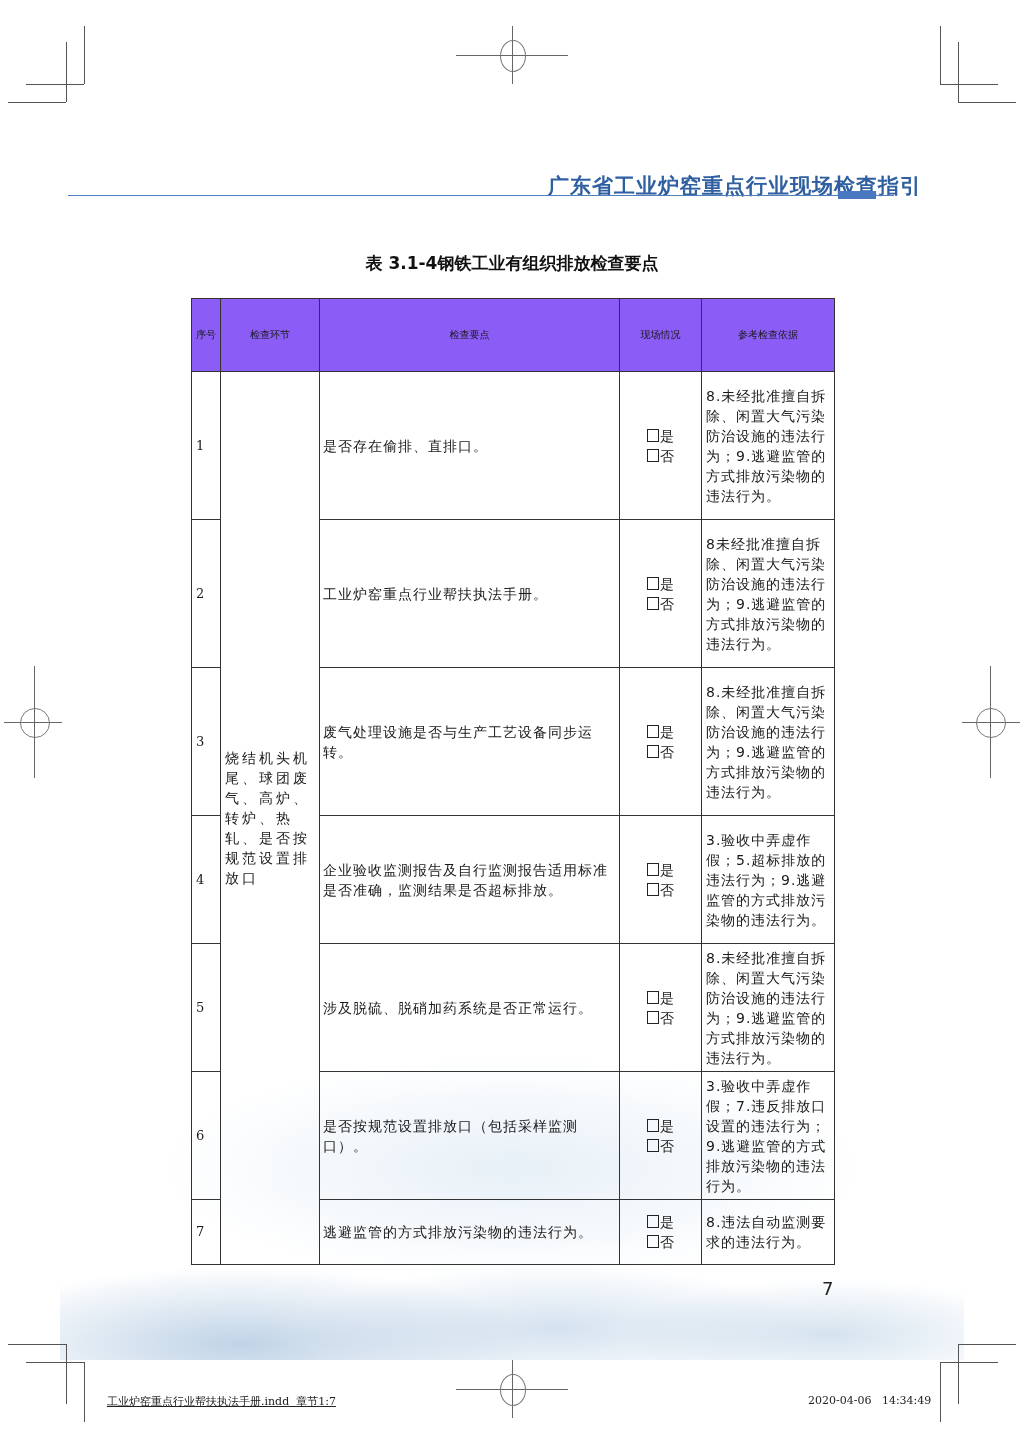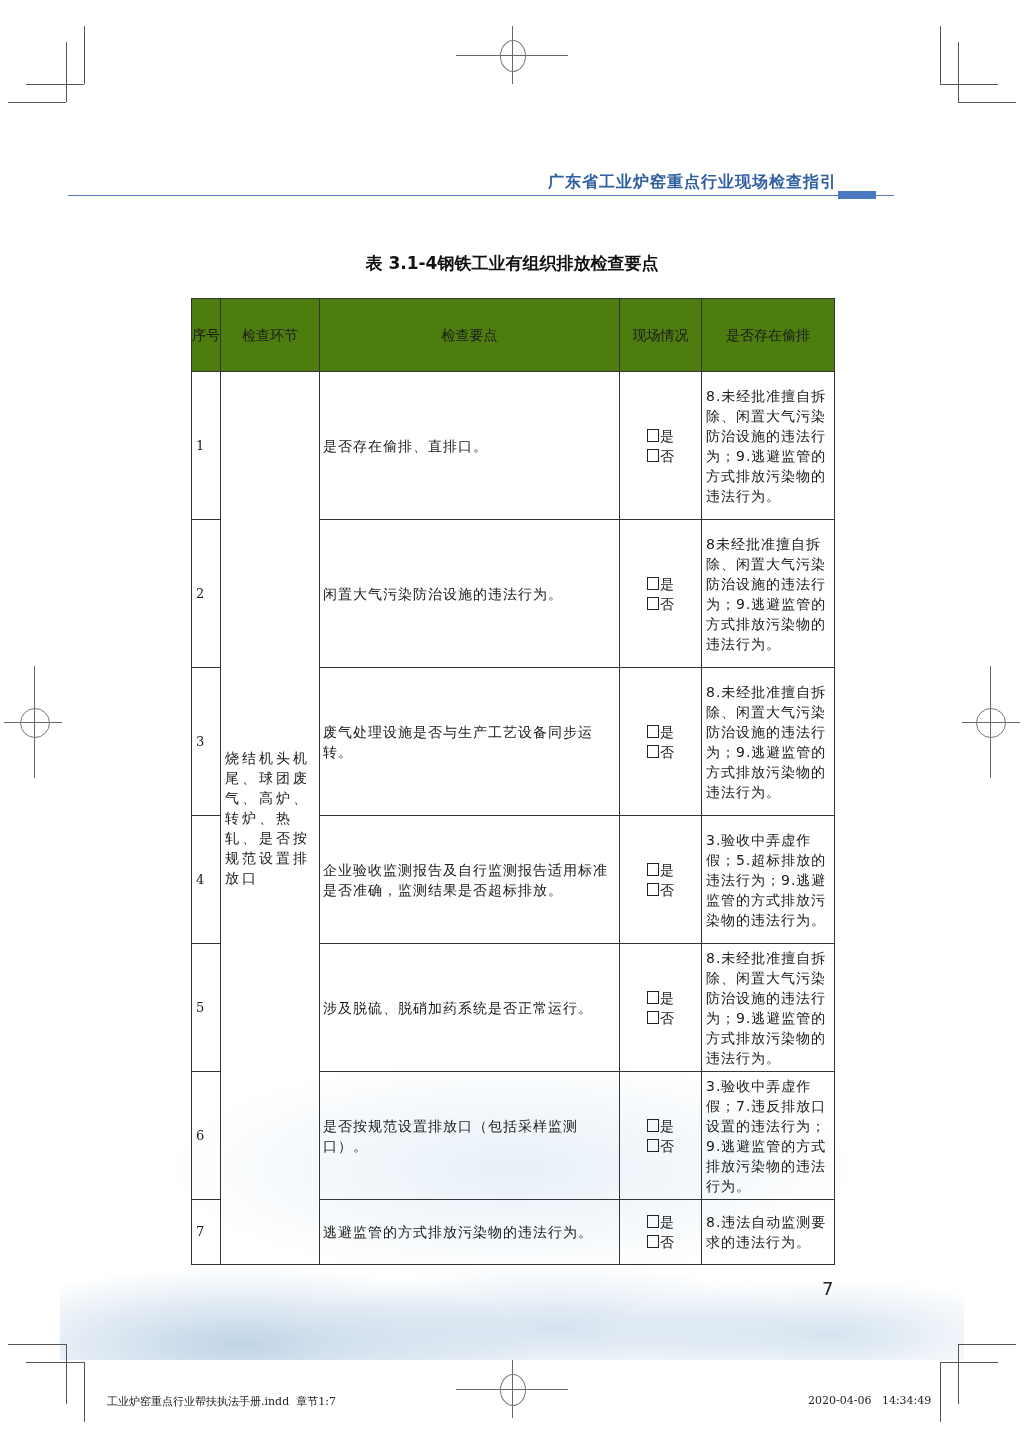--- a/index.html
+++ b/index.html
@@ -19,53 +19,53 @@
     z-index: 0;
   }
   .crop { position: absolute; background: #555; z-index: 2; }
   .reg { position: absolute; z-index: 2; }
   .reg .h { position: absolute; height: 1px; background: #666; }
   .reg .v { position: absolute; width: 1px; background: #666; }
   .reg .c { position: absolute; border: 1px solid #777; border-radius: 50%; }
 
   .running-head {
     position: absolute; left: 548px; top: 172px; z-index: 3;
-    font-size: 16px; font-weight: bold; color: #2f5fa0; letter-spacing: 1px;
+    font-size: 21px; font-weight: bold; color: #2f5fa0; letter-spacing: 1px;
   }
   .head-rule { position: absolute; left: 68px; width: 826px; top: 195px; height: 1px; background: #4f7fbf; z-index: 3; }
   .head-bar { position: absolute; left: 838px; top: 191px; width: 38px; height: 8px; background: #4a78c0; z-index: 3; }
 
   .table-title {
     position: absolute; left: 0; right: 0; top: 252px; text-align: center; z-index: 3;
     font-size: 17px; font-weight: bold; color: #111;
   }
   .table-title .num { }
 
   table.spec {
     position: absolute; left: 191px; top: 298px; width: 643px; z-index: 3;
     border-collapse: collapse; table-layout: fixed;
     font-size: 14px; line-height: 20px;
   }
   table.spec th, table.spec td { border: 1.5px solid #333; padding: 12px 3px; vertical-align: middle; }
-  table.spec th { background: #4d7c0f; font-weight: normal; height: 48px; font-size: 14px; }
+  table.spec th { background: #8b5cf6; font-weight: normal; height: 48px; font-size: 10px; }
   table.spec td.seq { text-align: left; font-family: "DejaVu Serif", "Liberation Serif", serif; font-size: 13px; padding-left: 4px; }
   table.spec td.stage { letter-spacing: 3px; font-size: 14px; line-height: 20px; padding: 0 4px; }
   table.spec td.point { letter-spacing: 1px; }
   table.spec td.status { text-align: center; }
   table.spec td.basis { letter-spacing: 1px; line-height: 20px; font-size: 14px; padding: 2px 4px; }
   .chk { display: block; line-height: 20px; cursor: pointer; }
   .box { display: inline-block; width: 10px; height: 11px; border: 1px solid #222; vertical-align: -1px; margin-right: 1px; }
 
   .page-number {
     position: absolute; left: 822px; top: 1278px; z-index: 3;
     font-size: 18px; color: #222;
   }
   .slug-left {
     position: absolute; left: 107px; top: 1394px; z-index: 3;
-    font-family: "DejaVu Serif", "Liberation Serif", serif; font-size: 11px; color: #222;
+    font-family: "DejaVu Serif", "Liberation Serif", serif; font-size: 11px; color: #222; text-decoration: underline;
   }
   .slug-right {
     position: absolute; left: 808px; top: 1394px; z-index: 3;
     font-family: "DejaVu Serif", "Liberation Serif", serif; font-size: 11px; color: #222;
   }
 </style>
 </head>
 <body>
 
 <div class="mountains"></div>
@@ -123,37 +123,37 @@
     <col style="width:300px">
     <col style="width:82px">
     <col style="width:133px">
   </colgroup>
   <thead>
     <tr>
       <th style="padding:0;line-height:18px;">序号</th>
       <th>检查环节</th>
       <th>检查要点</th>
       <th>现场情况</th>
-      <th>是否存在偷排</th>
+      <th>参考检查依据</th>
     </tr>
   </thead>
   <tbody>
     <tr style="height:148px;">
       <td class="seq">1</td>
       <td class="stage" rowspan="7">烧结机头机尾、球团废气、高炉、转炉、热轧、是否按规范设置排放口</td>
       <td class="point">是否存在偷排、直排口。</td>
       <td class="status">
         <span class="chk"><span class="box"></span><span>是</span></span>
         <span class="chk"><span class="box"></span><span>否</span></span>
       </td>
       <td class="basis">8.未经批准擅自拆除、闲置大气污染防治设施的违法行为；9.逃避监管的方式排放污染物的违法行为。</td>
     </tr>
     <tr style="height:148px;">
       <td class="seq">2</td>
-      <td class="point">闲置大气污染防治设施的违法行为。</td>
+      <td class="point">工业炉窑重点行业帮扶执法手册。</td>
       <td class="status">
         <span class="chk"><span class="box"></span><span>是</span></span>
         <span class="chk"><span class="box"></span><span>否</span></span>
       </td>
       <td class="basis">8未经批准擅自拆除、闲置大气污染防治设施的违法行为；9.逃避监管的方式排放污染物的违法行为。</td>
     </tr>
     <tr style="height:148px;">
       <td class="seq">3</td>
       <td class="point">废气处理设施是否与生产工艺设备同步运转。</td>
       <td class="status">

